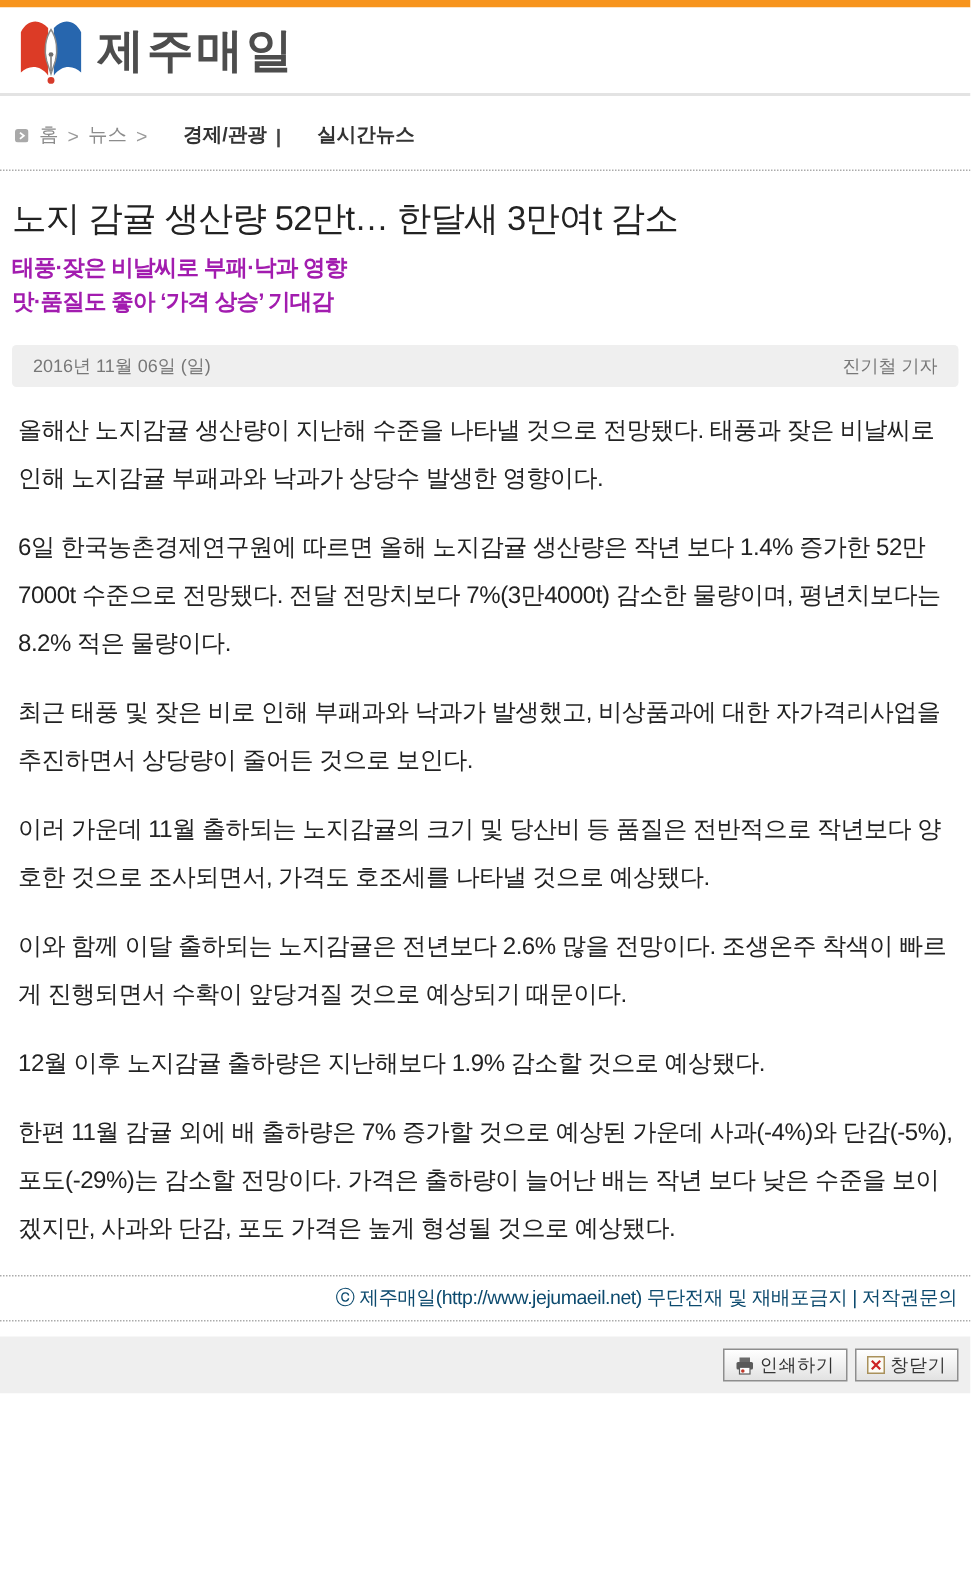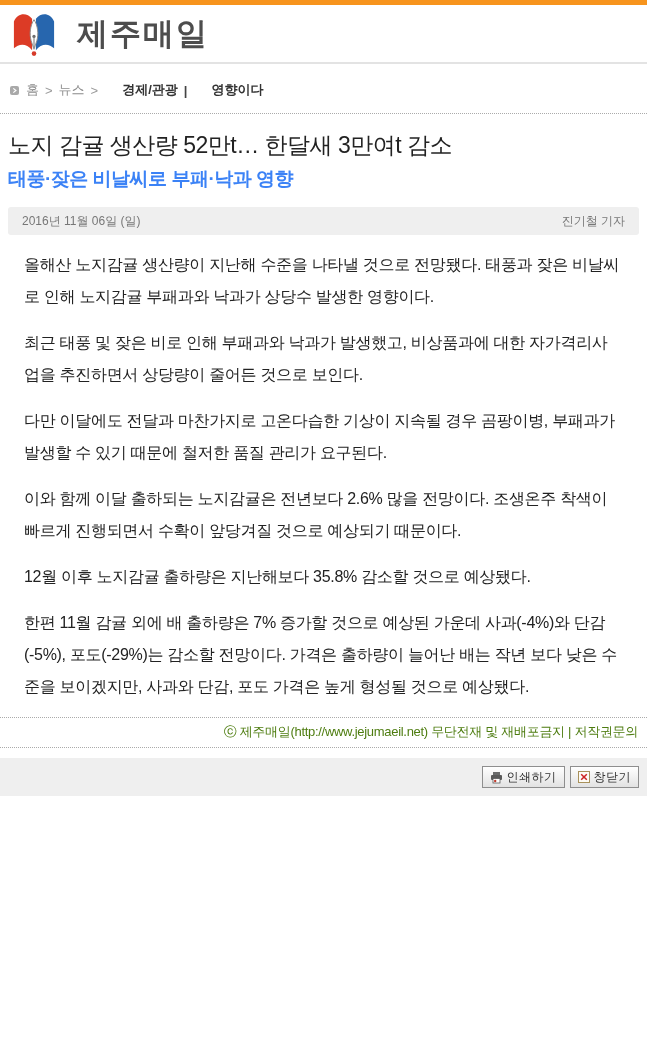--- a/index.html
+++ b/index.html
@@ -6,39 +6,39 @@
   body{
     width:647px;min-height:1061px;background:#ffffff;
     font-family:"Liberation Sans","DejaVu Sans",sans-serif;
     color:#222;
   }
   .page{width:647px;overflow:hidden;}
   
   .topbar{height:5px;background:#F7941D;}
   
   .header{height:57px;border-bottom:2px solid #E3E3E3;display:flex;align-items:center;padding-left:12px;background:#fff;}
-  .logo{display:flex;align-items:center;cursor:pointer;text-decoration:none;gap:12px;}
+  .logo{display:flex;align-items:center;cursor:pointer;text-decoration:none;}
   .logo-mark{display:block;}
   .logo-text{font-size:31px;font-weight:bold;color:#4D4D4D;letter-spacing:2px;margin-left:9px;}
   
   .breadcrumb{padding:17px 10px 14px 10px;border-bottom:1px dotted #ABABAB;font-size:13px;color:#8C8C8C;display:flex;align-items:center;gap:6px;}
   .bc-bullet{display:inline-flex;margin-right:1px;}
   .bc-link{color:#8C8C8C;text-decoration:none;cursor:pointer;}
   .bc-sep{color:#9B9B9B;}
   .bc-strong{color:#333;font-weight:bold;text-decoration:none;cursor:pointer;margin-left:18px;}
   .bc-bar{color:#444;font-weight:bold;}
   
   .article{padding:0 8px;}
   .article-title{font-size:23px;line-height:30px;font-weight:normal;color:#222;margin:16px 0 7px 0;letter-spacing:-0.5px;}
-  .article-subtitle{font-size:19px;line-height:23px;font-weight:bold;color:#3b82f6;letter-spacing:-0.5px;}
+  .article-subtitle{font-size:15px;line-height:23px;font-weight:bold;color:#a21caf;letter-spacing:-0.5px;}
   .meta-bar{margin-top:17px;height:28px;background:#EFEFEF;border-radius:3px;display:flex;justify-content:space-between;align-items:center;padding:0 14px;font-size:12px;color:#777;}
   .article-body{margin-top:4px;}
-  .article-body p{font-size:16px;line-height:32px;color:#222;margin:14px 16px;letter-spacing:-0.3px;}
+  .article-body p{font-size:16px;line-height:32px;color:#222;margin:14px 4px;letter-spacing:-0.3px;}
   
-  .copyright{margin:10px -8px 0 -8px;border-top:1px dotted #ABABAB;border-bottom:1px dotted #ABABAB;padding:5px 9px 6px 9px;text-align:right;font-size:13px;color:#4d7c0f;letter-spacing:-0.3px;}
+  .copyright{margin:10px -8px 0 -8px;border-top:1px dotted #ABABAB;border-bottom:1px dotted #ABABAB;padding:5px 9px 6px 9px;text-align:right;font-size:13px;color:#0c4a6e;letter-spacing:-0.3px;}
   
   .actionbar{margin-top:10px;background:#EFEFEF;padding:8px 8px;display:flex;justify-content:flex-end;gap:5px;min-height:22px;}
   .btn{display:inline-flex;align-items:center;gap:4px;border:1px solid #8E8E8E;background:linear-gradient(#FFFFFF,#E2E2E2);padding:2px 7px;font-size:12px;color:#333;font-family:inherit;cursor:pointer;height:22px;box-sizing:border-box;letter-spacing:0.5px;}
   .icon{display:inline-flex;line-height:0;}
 </style>
 </head>
 <body>
 
 <div class="page">
 
@@ -66,41 +66,43 @@
         <rect width="9" height="9" rx="2" fill="#A9A9A9"></rect>
         <path d="M3.3,2.4 L5.9,4.5 L3.3,6.6" stroke="#ffffff" stroke-width="1.2" fill="none"></path>
       </svg>
     </span>
     <a class="bc-link">홈</a>
     <span class="bc-sep">&gt;</span>
     <a class="bc-link">뉴스</a>
     <span class="bc-sep">&gt;</span>
     <a class="bc-strong">경제/관광</a>
     <span class="bc-bar">|</span>
-    <a class="bc-strong">영향이다</a>
+    <a class="bc-strong">실시간뉴스</a>
   </nav>
 
   <main class="article">
     <h1 class="article-title">노지 감귤 생산량 52만t… 한달새 3만여t 감소</h1>
 
     <div class="article-subtitle">
       <div>태풍·잦은 비날씨로 부패·낙과 영향</div>
+      <div>맛·품질도 좋아 ‘가격 상승’ 기대감</div>
     </div>
 
     <div class="meta-bar">
       <span>2016년 11월 06일 (일)</span>
       <span>진기철 기자</span>
     </div>
 
     <div class="article-body">
       <p>올해산 노지감귤 생산량이 지난해 수준을 나타낼 것으로 전망됐다. 태풍과 잦은 비날씨로 인해 노지감귤 부패과와 낙과가 상당수 발생한 영향이다.</p>
+      <p>6일 한국농촌경제연구원에 따르면 올해 노지감귤 생산량은 작년 보다 1.4% 증가한 52만7000t 수준으로 전망됐다. 전달 전망치보다 7%(3만4000t) 감소한 물량이며, 평년치보다는 8.2% 적은 물량이다.</p>
       <p>최근 태풍 및 잦은 비로 인해 부패과와 낙과가 발생했고, 비상품과에 대한 자가격리사업을 추진하면서 상당량이 줄어든 것으로 보인다.</p>
-      <p>다만 이달에도 전달과 마찬가지로 고온다습한 기상이 지속될 경우 곰팡이병, 부패과가 발생할 수 있기 때문에 철저한 품질 관리가 요구된다.</p>
+      <p>이러 가운데 11월 출하되는 노지감귤의 크기 및 당산비 등 품질은 전반적으로 작년보다 양호한 것으로 조사되면서, 가격도 호조세를 나타낼 것으로 예상됐다.</p>
       <p>이와 함께 이달 출하되는 노지감귤은 전년보다 2.6% 많을 전망이다. 조생온주 착색이 빠르게 진행되면서 수확이 앞당겨질 것으로 예상되기 때문이다.</p>
-      <p>12월 이후 노지감귤 출하량은 지난해보다 35.8% 감소할 것으로 예상됐다.</p>
+      <p>12월 이후 노지감귤 출하량은 지난해보다 1.9% 감소할 것으로 예상됐다.</p>
       <p>한편 11월 감귤 외에 배 출하량은 7% 증가할 것으로 예상된 가운데 사과(-4%)와 단감(-5%), 포도(-29%)는 감소할 전망이다. 가격은 출하량이 늘어난 배는 작년 보다 낮은 수준을 보이겠지만, 사과와 단감, 포도 가격은 높게 형성될 것으로 예상됐다.</p>
     </div>
 
     <div class="copyright">ⓒ 제주매일(http://www.jejumaeil.net) 무단전재 및 재배포금지 | 저작권문의</div>
   </main>
 
   <footer class="actionbar">
     <button class="btn">
       <span class="icon">
         <svg width="13" height="13" viewBox="0 0 13 13">

